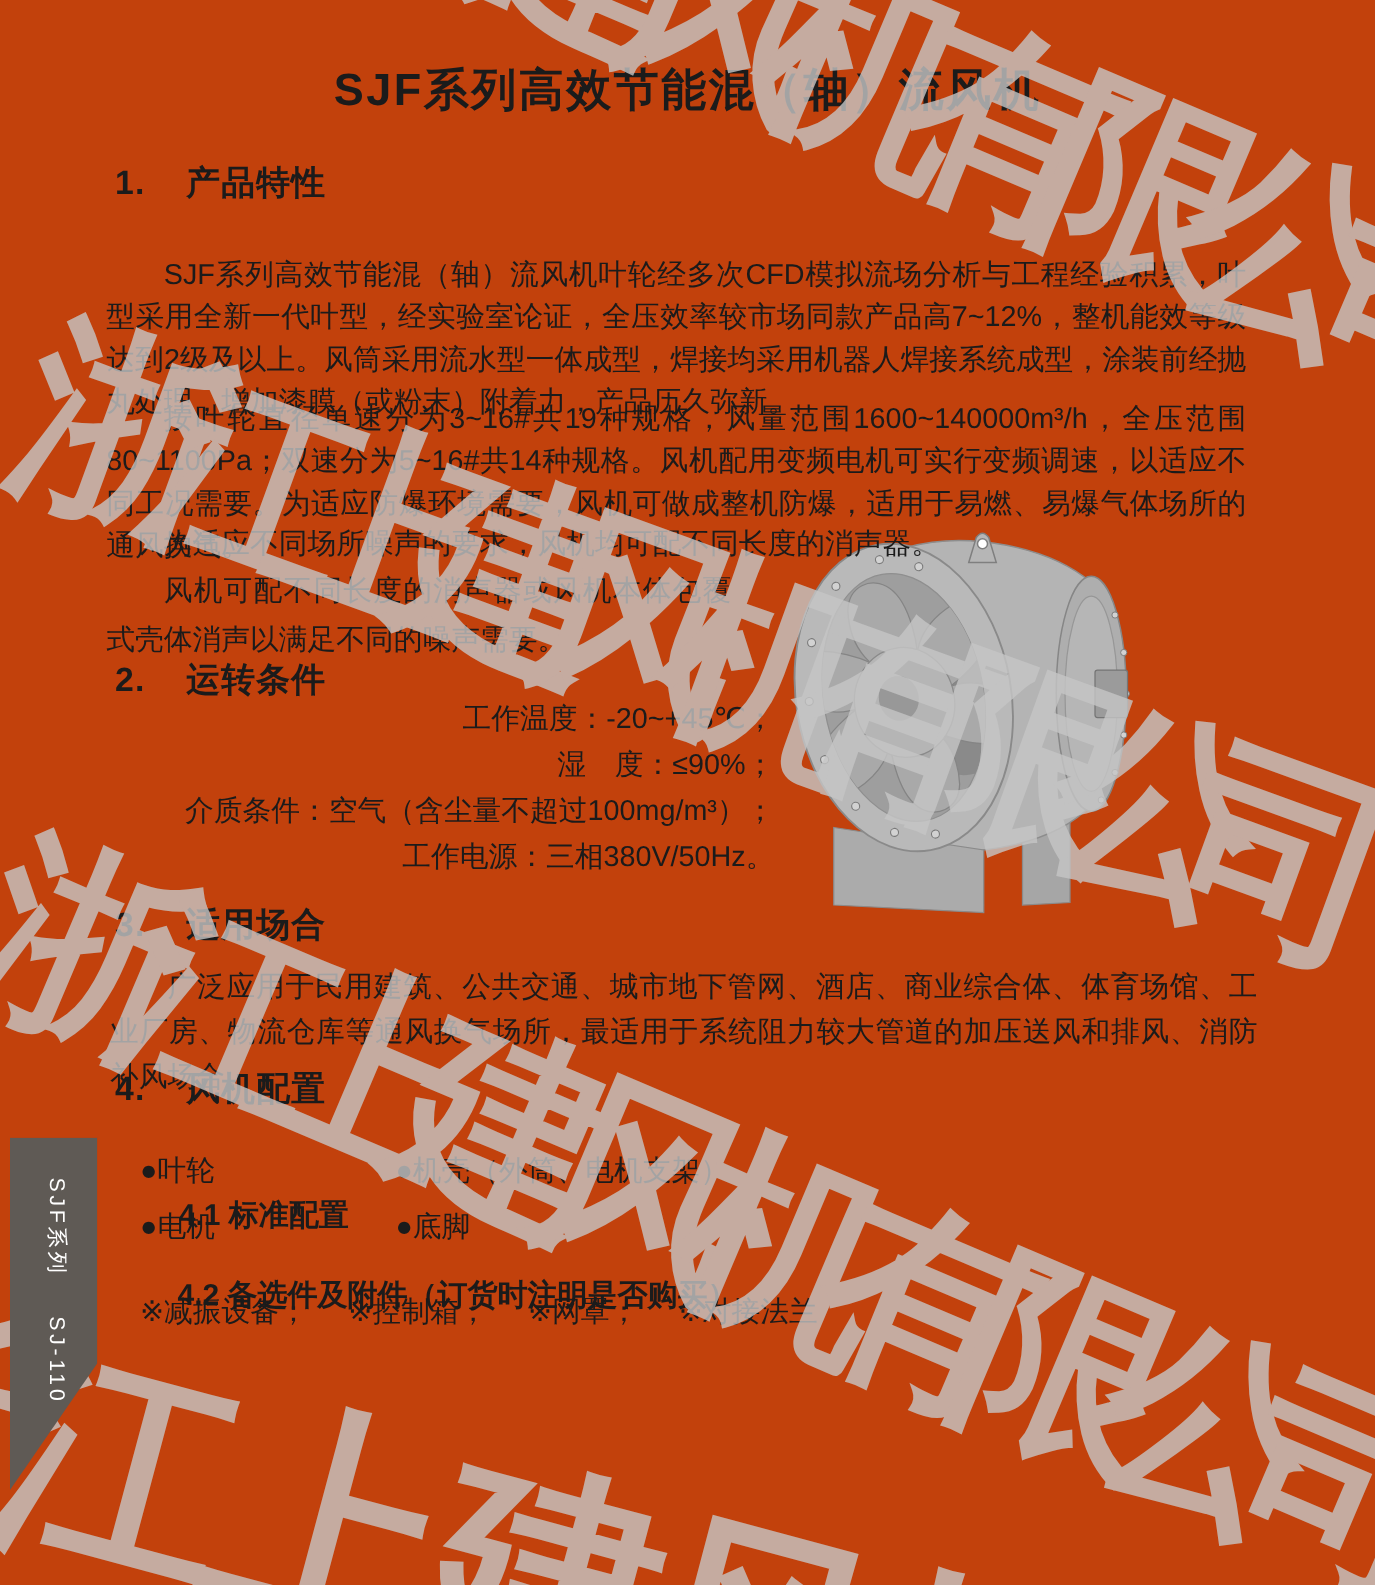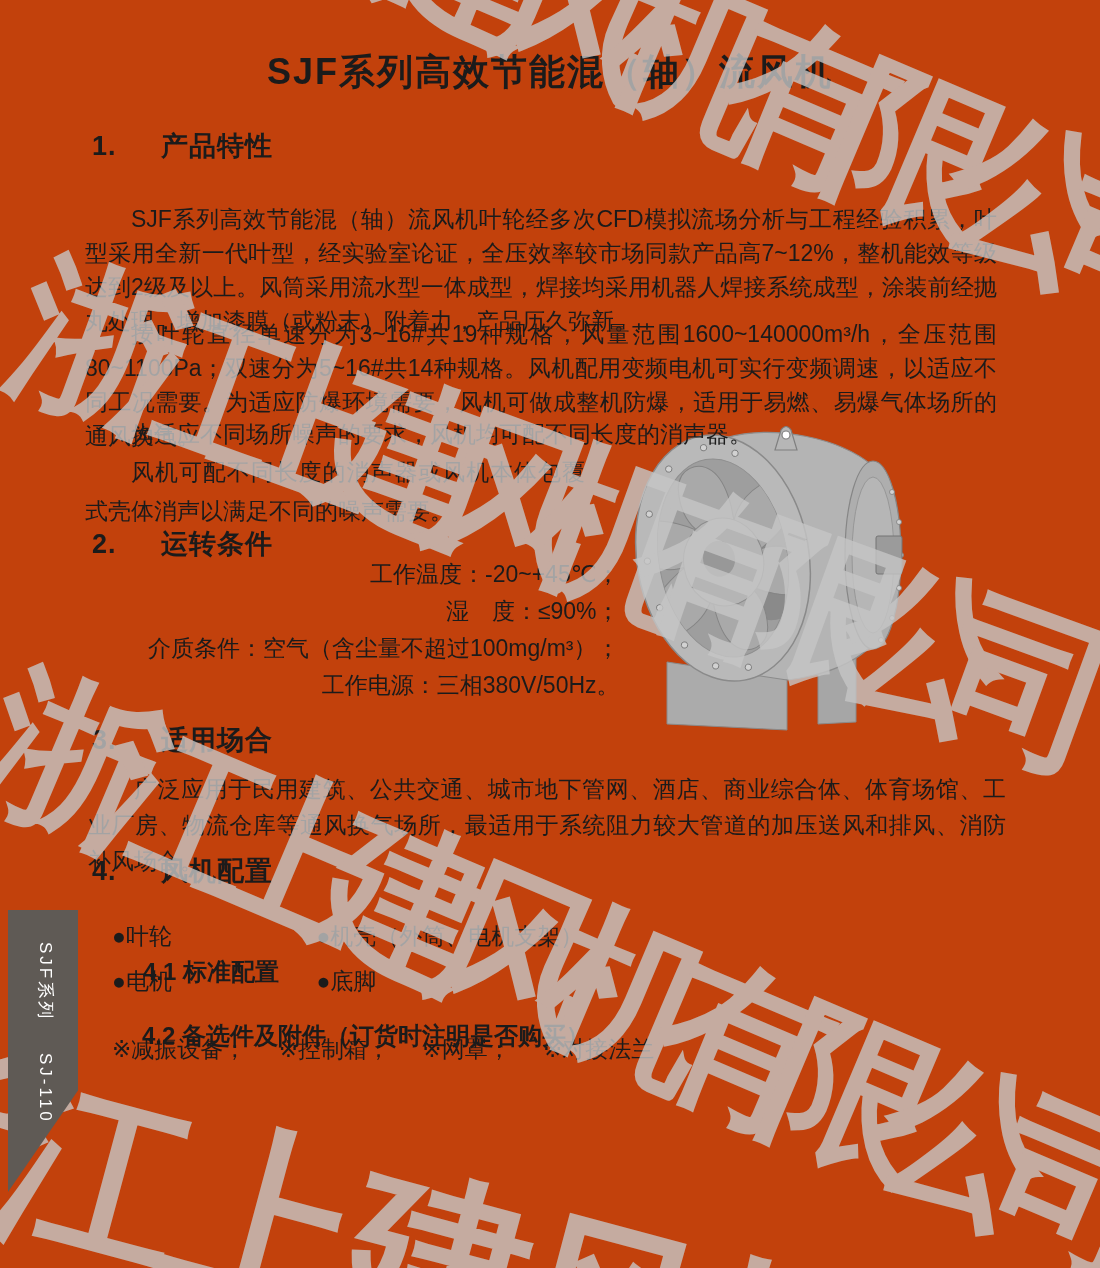--- a/index.html
+++ b/index.html
@@ -18,21 +18,21 @@
     top:24px;left:0;width:100%;
     text-align:center;
     font-size:36px;font-weight:700;letter-spacing:2px;
     z-index:3;
   }
   .sec-head{
     left:92px;
     font-size:27px;font-weight:700;letter-spacing:1px;
     z-index:3;white-space:nowrap;
   }
-  .sec-head .sec-txt{margin-left:36px;}
+  .sec-head .sec-txt{margin-left:24px;}
   .para{
     left:85px;width:912px;
     font-size:23px;line-height:34px;
     text-align:justify;text-indent:2em;
     z-index:3;
   }
   .cond-list{
     top:556px;left:148px;
     font-size:23px;line-height:37px;
     z-index:3;

